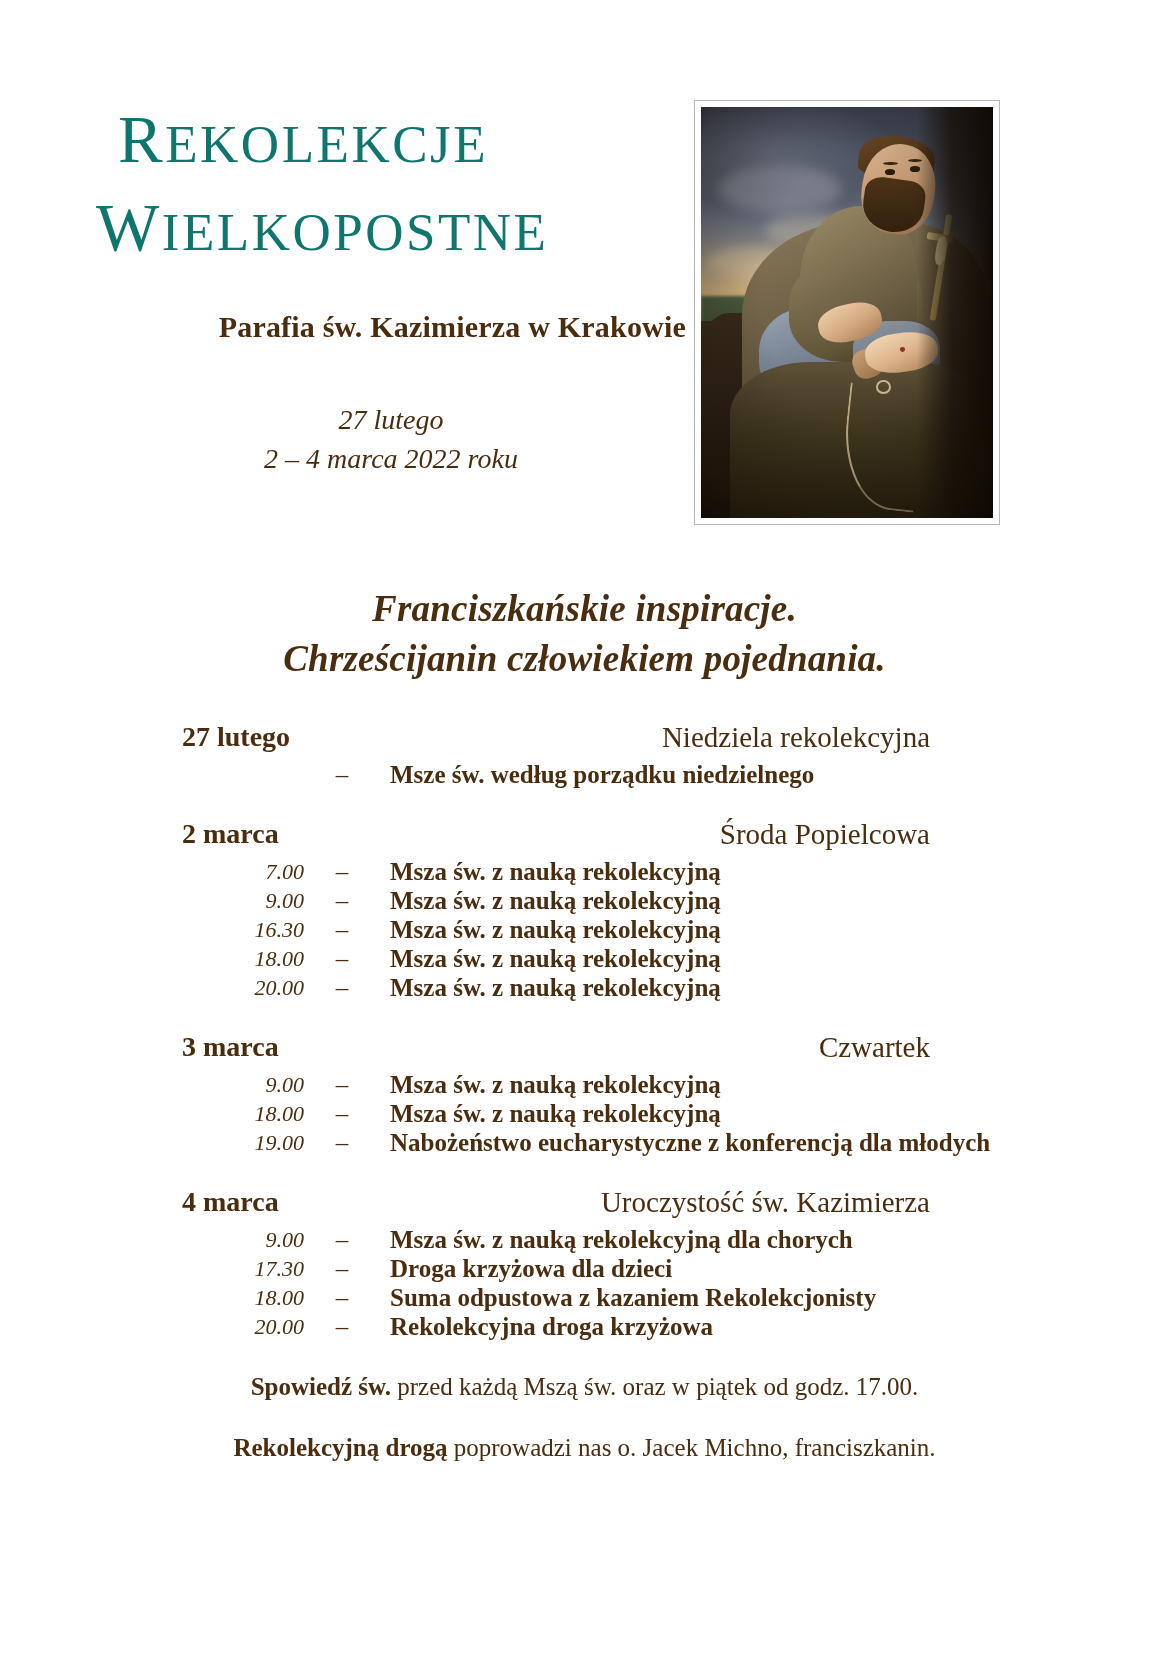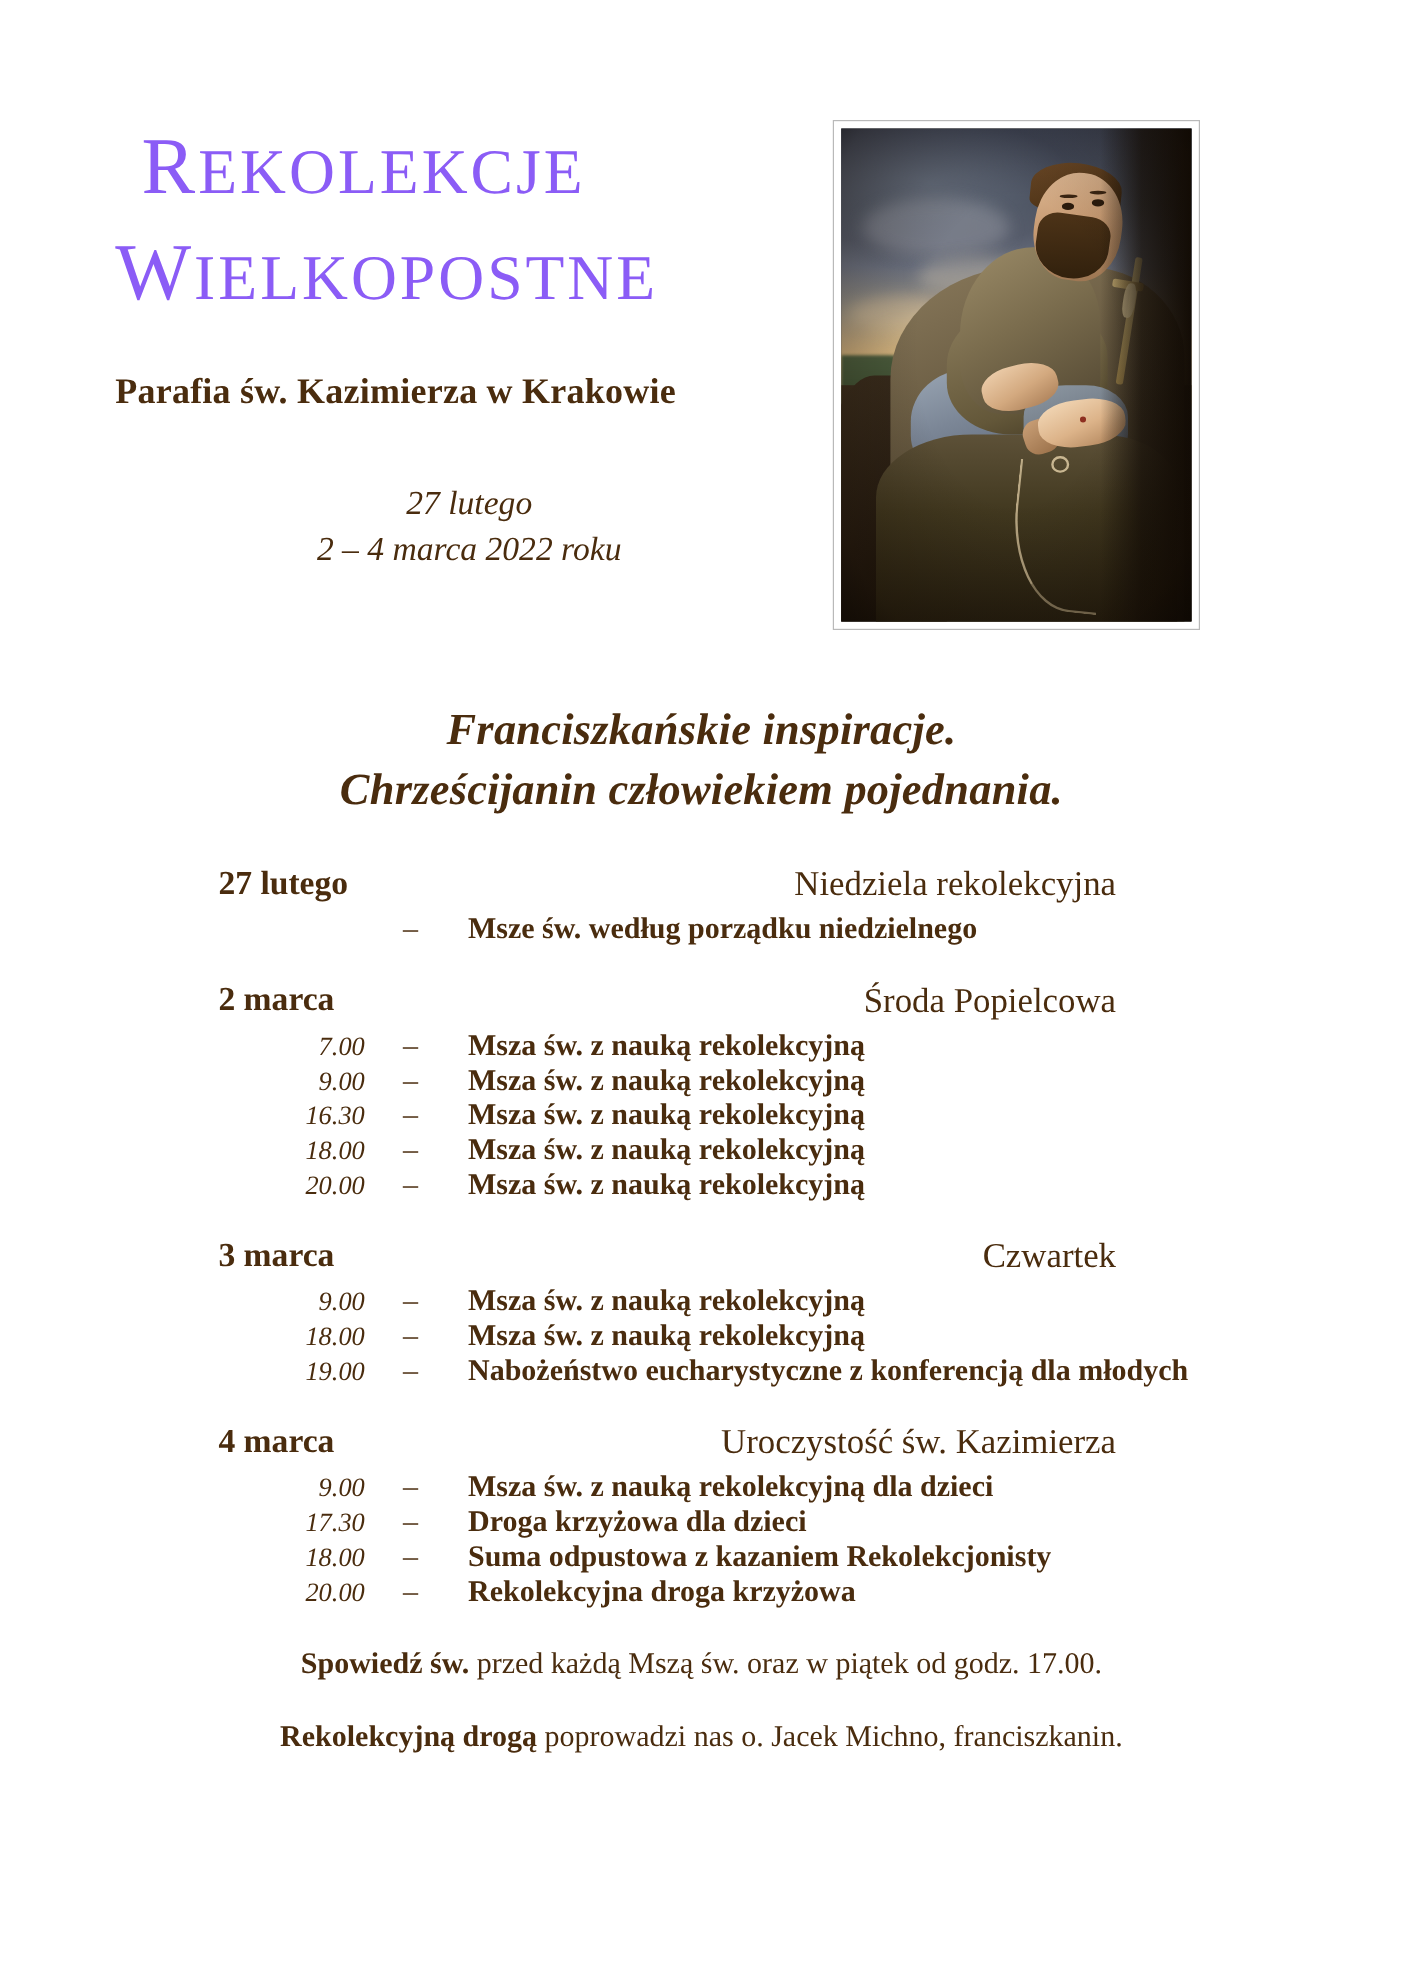--- a/index.html
+++ b/index.html
@@ -26,33 +26,33 @@
   .title-block {
     position: absolute;
     left: 96px; top: 98px;
     width: 590px;
   }
   .title-line {
     font-size: 67px;
     line-height: 83px;
     letter-spacing: 2.5px;
     font-weight: 400;
-    color: #8b5cf6;
+    color: #0f766e;
     white-space: nowrap;
   }
   .title-line-1 { text-align: left; padding-left: 22px; }
   .title-line-2 { text-align: left; padding-left: 0px; }
   .smallcaps-first { font-size: 67px; }
   .smallcaps-rest { font-size: 53px; }
 
   .parish {
     position: absolute;
     left: 96px; top: 308px;
     width: 590px;
-    text-align: left;
+    text-align: right;
     font-size: 30px;
     font-weight: bold;
     line-height: 38px;
     letter-spacing: 0.2px;
   }
 
   .dates {
     position: absolute;
     left: 96px; top: 400px;
     width: 590px;
@@ -456,21 +456,21 @@
     </div>
     <div class="sect">
       <div class="sect-head">
         <div class="sect-date">4 marca</div>
         <div class="sect-title">Uroczystość św. Kazimierza</div>
       </div>
       <div class="rows">
         <div class="row">
           <span class="time">9.00</span>
           <span class="dash">–</span>
-          <span class="desc">Msza św. z nauką rekolekcyjną dla dzieci</span>
+          <span class="desc">Msza św. z nauką rekolekcyjną dla chorych</span>
         </div>
         <div class="row">
           <span class="time">17.30</span>
           <span class="dash">–</span>
           <span class="desc">Droga krzyżowa dla dzieci</span>
         </div>
         <div class="row">
           <span class="time">18.00</span>
           <span class="dash">–</span>
           <span class="desc">Suma odpustowa z kazaniem Rekolekcjonisty</span>

